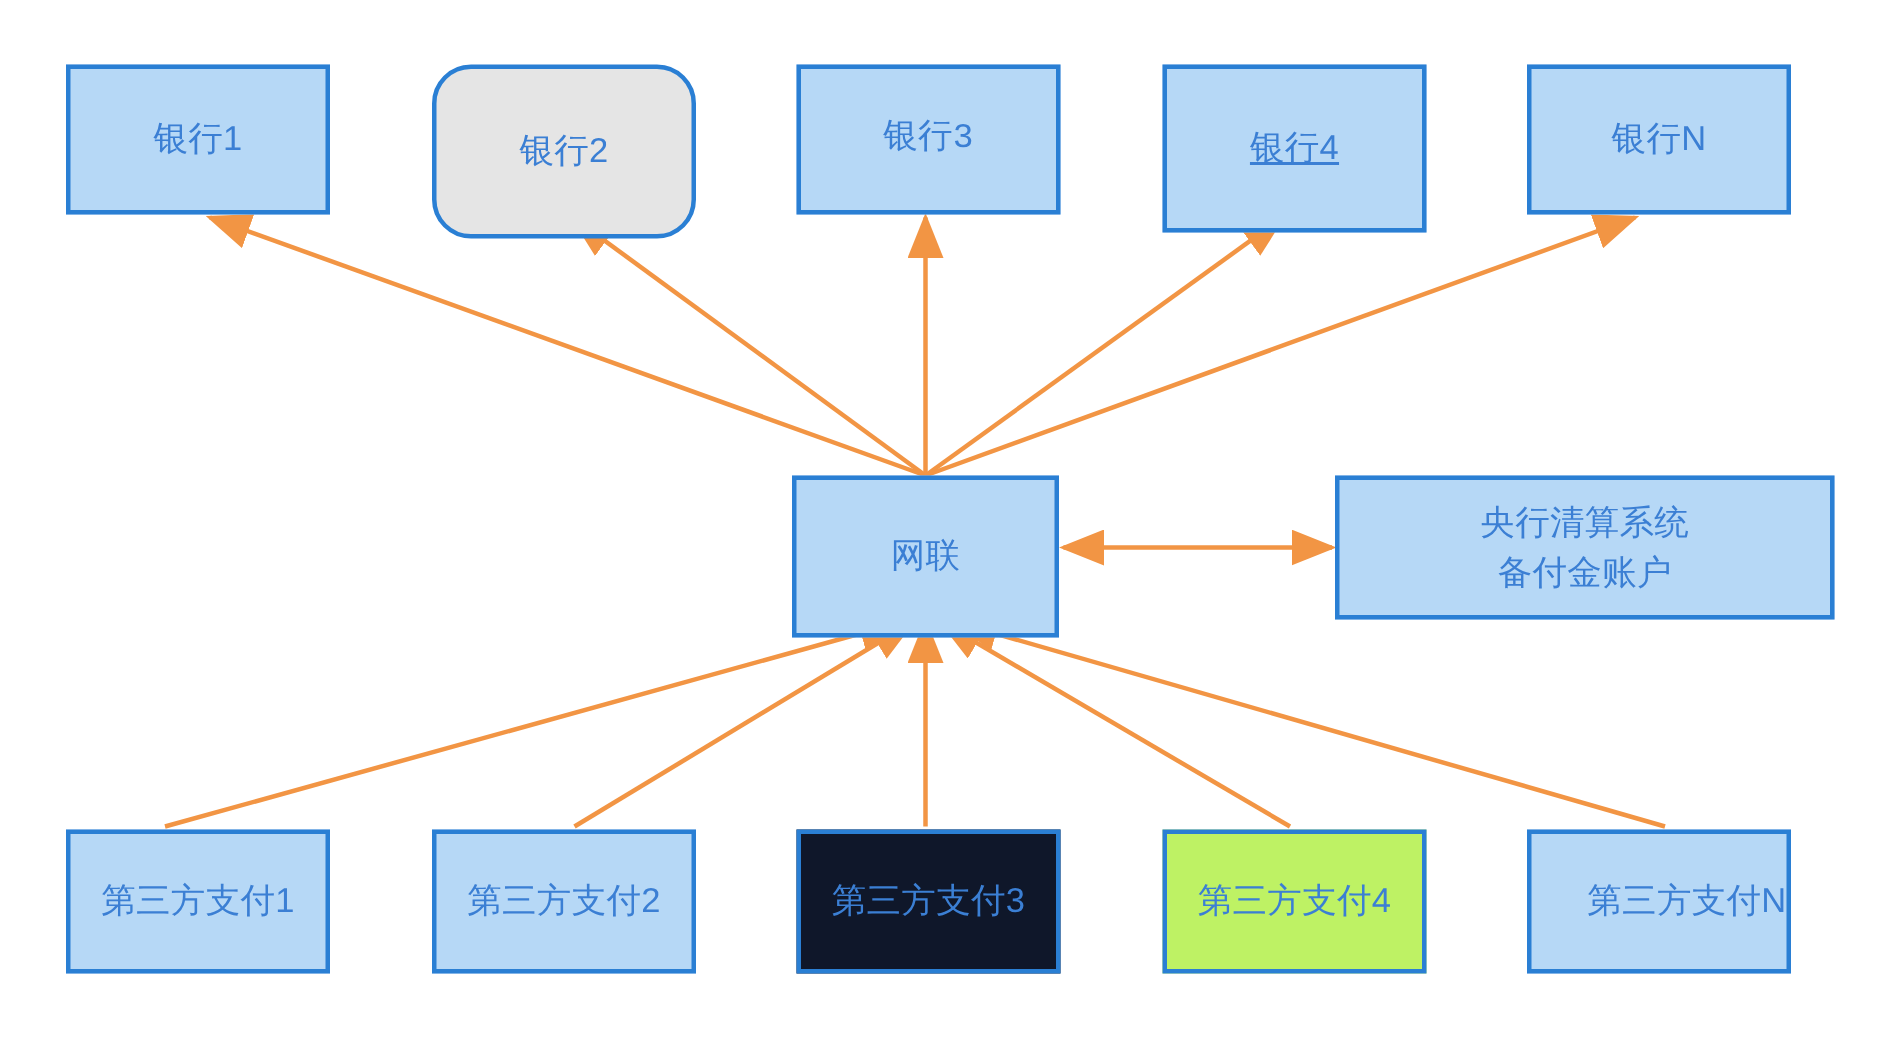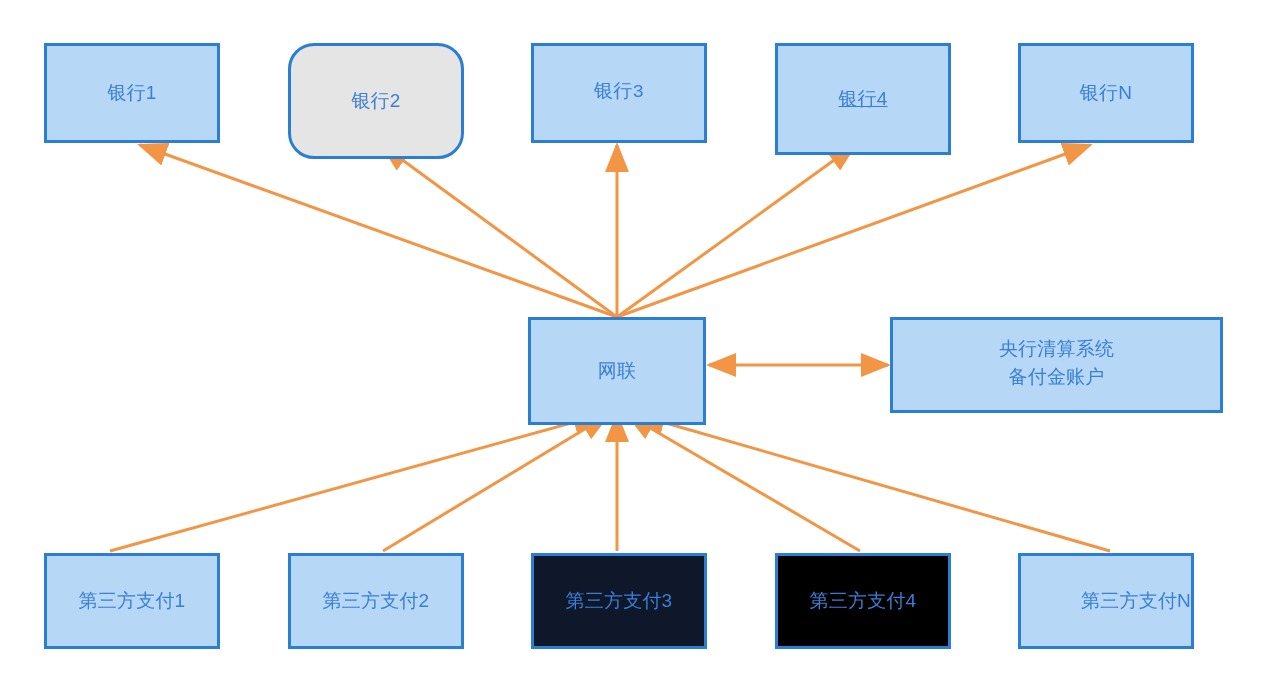--- a/index.html
+++ b/index.html
@@ -31,21 +31,21 @@
   .node {
     position: absolute;
     box-sizing: border-box;
     background: #b6d8f6;
     border: 3px solid #2a7fd4;
     display: flex;
     align-items: center;
     justify-content: center;
     text-align: center;
     color: #3b7fd4;
-    font-size: 19px;
+    font-size: 23px;
     line-height: 1.45;
     letter-spacing: 0.2px;
     white-space: pre-line;
     user-select: none;
   }
   .node-label {
     display: block;
     white-space: pre-line;
   }
 </style>
@@ -78,22 +78,22 @@
       </g>
   </svg>
 
   <div id="node-group">
       <div class="node" style="left: 44px; top: 43px; width: 176px; height: 100px; background: rgb(182, 216, 246); border-color: rgb(42, 127, 212); color: rgb(59, 127, 212);"><span class="node-label">银行1</span></div>
       <div class="node" style="left: 288px; top: 43px; width: 176px; height: 116px; background: #e5e5e5; border-color: rgb(42, 127, 212); color: rgb(59, 127, 212); border-radius: 26px;"><span class="node-label">银行2</span></div>
       <div class="node" style="left: 531px; top: 43px; width: 176px; height: 100px; background: rgb(182, 216, 246); border-color: rgb(42, 127, 212); color: rgb(59, 127, 212); font-family: Liberation Mono, monospace;"><span class="node-label">银行3</span></div>
       <div class="node" style="left: 775px; top: 43px; width: 176px; height: 112px; background: rgb(182, 216, 246); border-color: rgb(42, 127, 212); color: rgb(59, 127, 212); text-decoration: underline;"><span class="node-label">银行4</span></div>
       <div class="node" style="left: 1018px; top: 43px; width: 176px; height: 100px; background: rgb(182, 216, 246); border-color: rgb(42, 127, 212); color: rgb(59, 127, 212);"><span class="node-label">银行N</span></div>
       <div class="node" style="left: 528px; top: 317px; width: 178px; height: 108px; background: rgb(182, 216, 246); border-color: rgb(42, 127, 212); color: rgb(59, 127, 212);"><span class="node-label">网联</span></div>
-      <div class="node" style="left: 890px; top: 317px; width: 333px; height: 96px; background: rgb(182, 216, 246); border-color: rgb(42, 127, 212); color: rgb(59, 127, 212); font-family: Liberation Mono, monospace;"><span class="node-label">央行清算系统
+      <div class="node" style="left: 890px; top: 317px; width: 333px; height: 96px; background: rgb(182, 216, 246); border-color: rgb(42, 127, 212); color: rgb(59, 127, 212);"><span class="node-label">央行清算系统
 备付金账户</span></div>
       <div class="node" style="left: 44px; top: 553px; width: 176px; height: 96px; background: rgb(182, 216, 246); border-color: rgb(42, 127, 212); color: rgb(59, 127, 212);"><span class="node-label">第三方支付1</span></div>
       <div class="node" style="left: 288px; top: 553px; width: 176px; height: 96px; background: rgb(182, 216, 246); border-color: rgb(42, 127, 212); color: rgb(59, 127, 212);"><span class="node-label">第三方支付2</span></div>
       <div class="node" style="left: 531px; top: 553px; width: 176px; height: 96px; background: #0f172a; border-color: rgb(42, 127, 212); color: rgb(59, 127, 212);"><span class="node-label">第三方支付3</span></div>
-      <div class="node" style="left: 775px; top: 553px; width: 176px; height: 96px; background: #000000; border-color: rgb(42, 127, 212); color: rgb(59, 127, 212);"><span class="node-label">第三方支付4</span></div>
+      <div class="node" style="left: 775px; top: 553px; width: 176px; height: 96px; background: #bef264; border-color: rgb(42, 127, 212); color: rgb(59, 127, 212);"><span class="node-label">第三方支付4</span></div>
       <div class="node" style="left: 1018px; top: 553px; width: 176px; height: 96px; background: rgb(182, 216, 246); border-color: rgb(42, 127, 212); color: rgb(59, 127, 212); justify-content: flex-end;"><span class="node-label">第三方支付N</span></div>
     </div>
 
 </div>
 
 </body></html>

